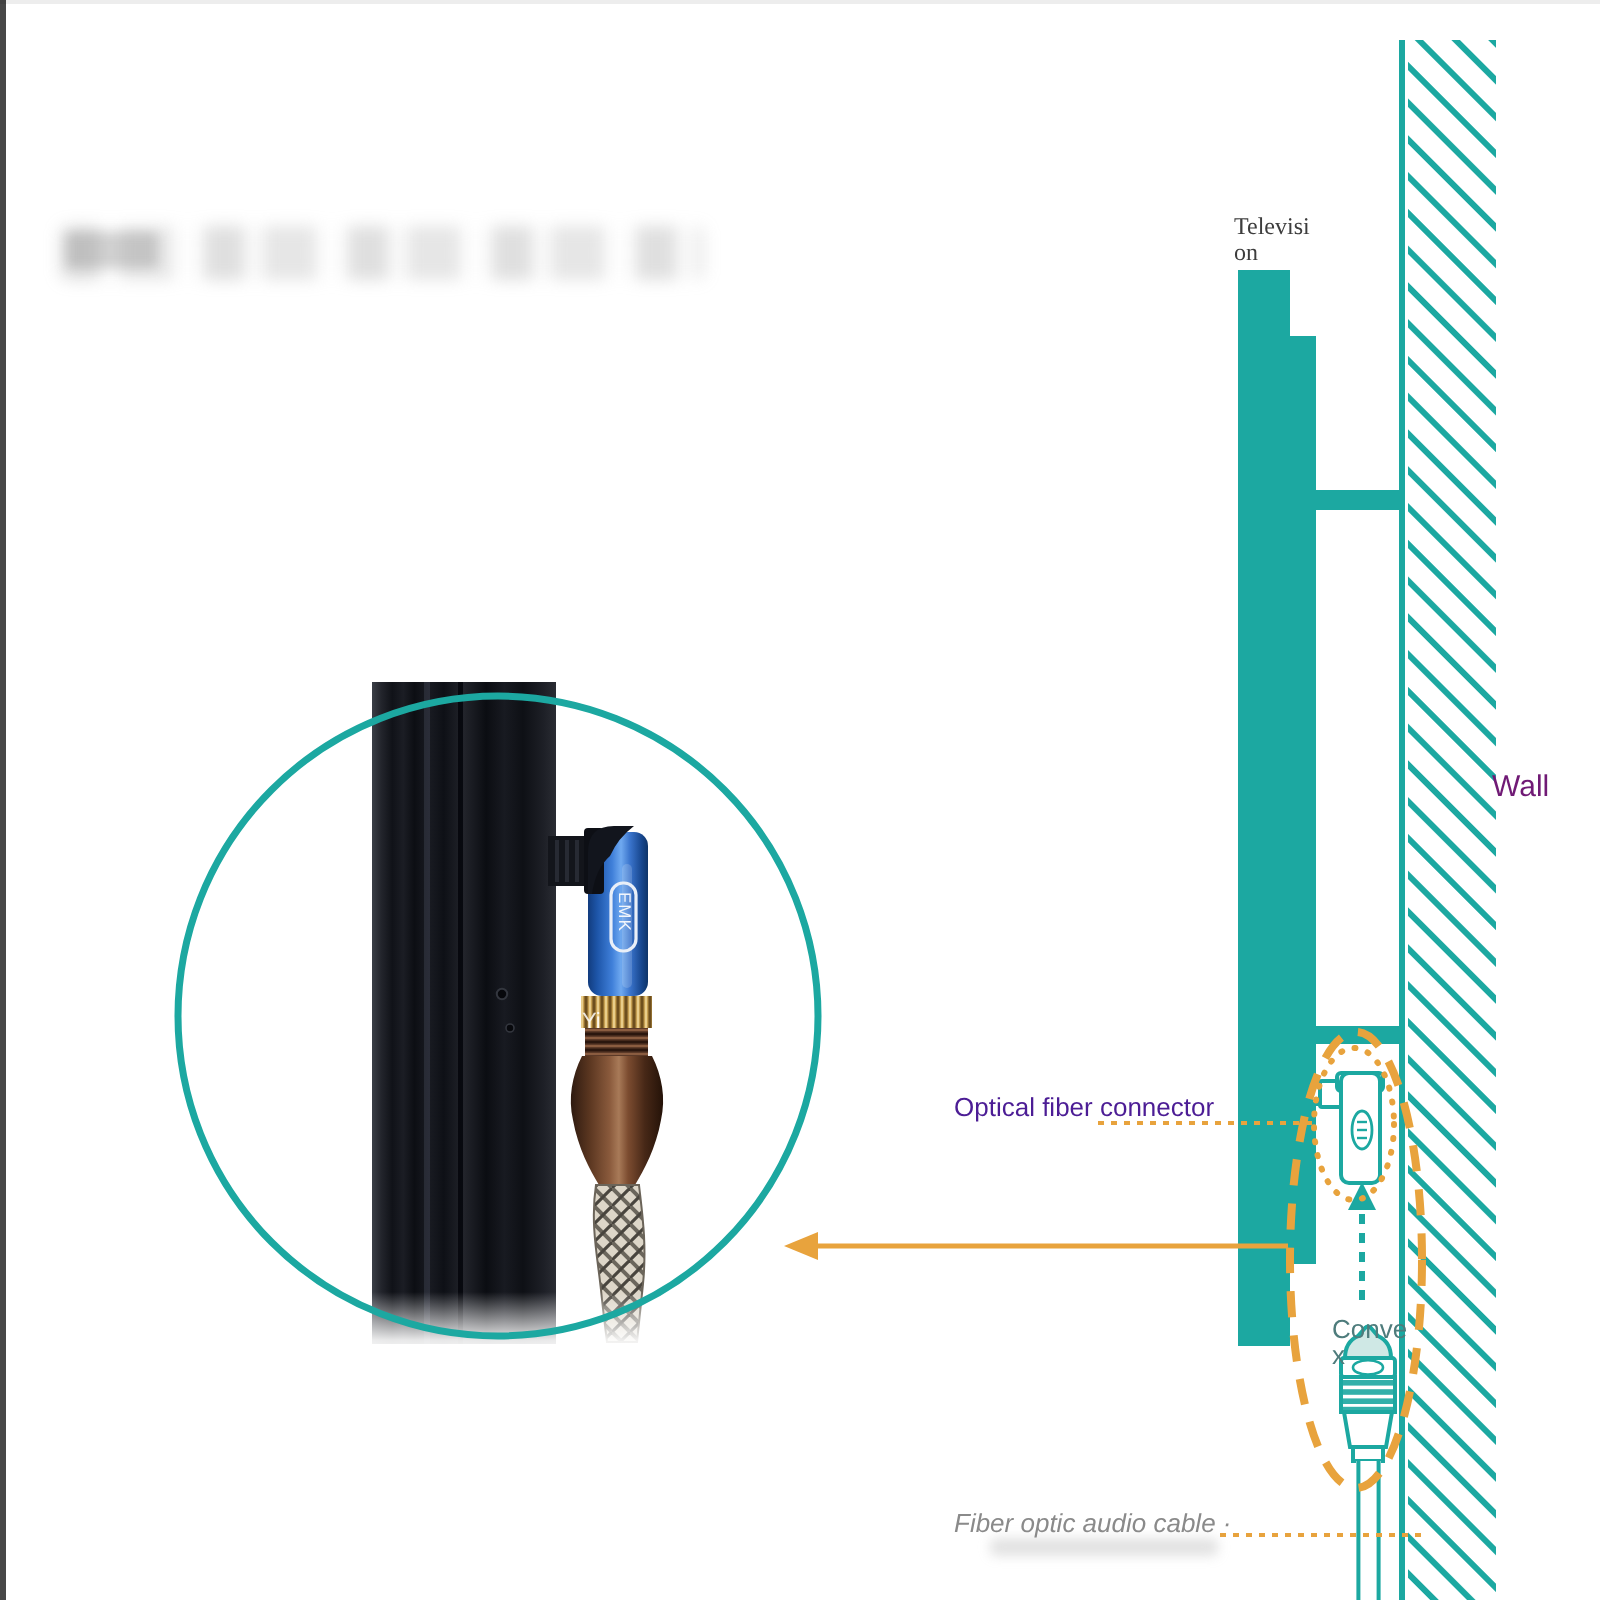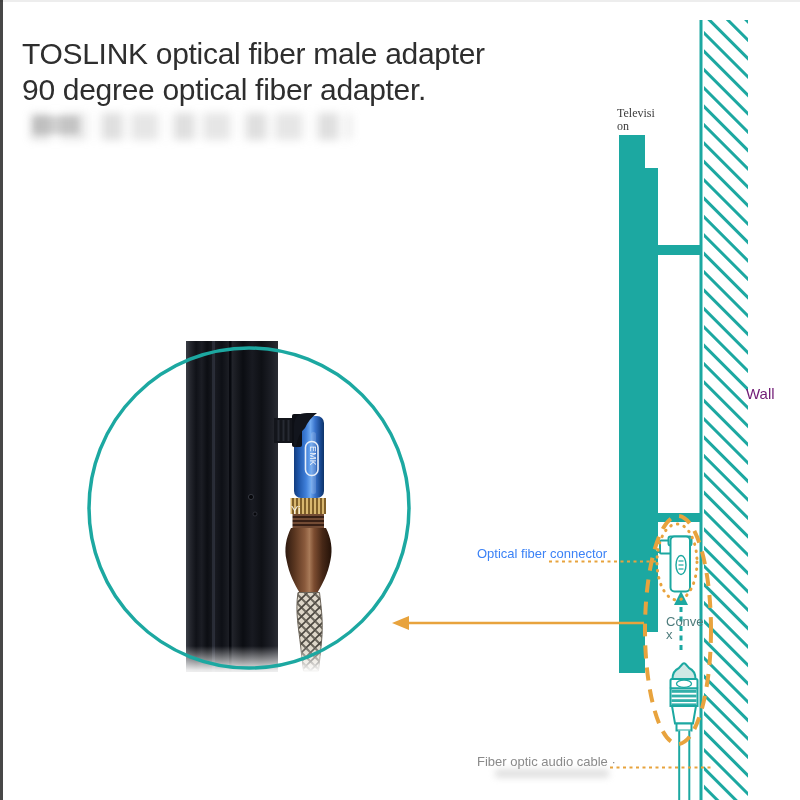--- a/index.html
+++ b/index.html
@@ -14,23 +14,23 @@
             rgba(140,140,140,0.28) 0 20px, rgba(210,210,210,0.10) 20px 30px,
             rgba(150,150,150,0.24) 30px 56px, rgba(225,225,225,0.06) 56px 72px);
           border-radius:4px;}
   .wm-top-blob{position:absolute;left:33px;top:116px;width:46px;height:18px;filter:blur(3px);
           background:rgba(120,120,120,0.30);border-radius:3px;}
   .wm-bottom{position:absolute;left:495px;top:769px;width:114px;height:9px;filter:blur(3px);
           background:rgba(150,150,150,0.28);border-radius:3px;}
   .lbl{position:absolute;white-space:pre-line;}
   .lbl-television{left:617px;top:107px;font-size:12px;line-height:13px;color:#3d3d3d;font-family:Liberation Serif, serif;}
   .lbl-wall{left:746px;top:385px;font-size:15px;color:#701a75;}
-  .lbl-connector{left:477px;top:546px;font-size:13px;color:#3b82f6;text-align:right;}
-  .lbl-convex{left:666px;top:615px;font-size:13px;line-height:13px;color:#4e7c7c;}
-  .lbl-cable{left:477px;top:754px;font-size:13px;color:#8a8a8a;}
+  .lbl-connector{left:477px;top:546px;font-size:13px;color:#4c1d95;text-align:right;}
+  .lbl-convex{left:666px;top:658px;font-size:13px;line-height:13px;color:#4e7c7c;}
+  .lbl-cable{left:477px;top:754px;font-size:13px;color:#8a8a8a;font-style:italic;}
   svg.diagram{position:absolute;left:0;top:0;}
   .txt-layer{position:absolute;left:0;top:0;width:800px;height:800px;pointer-events:none;}
 </style>
 </head>
 <body>
 
 <div class="stage">
 
   <svg class="diagram" width="800" height="800" viewBox="0 0 800 800">
     <defs>
@@ -178,22 +178,20 @@
       <ellipse cx="677" cy="562" rx="20" ry="38" stroke-width="3" stroke-dasharray="0.5 6.5" stroke-linecap="round"></ellipse>
       <ellipse cx="678" cy="630" rx="33" ry="114" stroke-width="4" stroke-dasharray="13 9"></ellipse>
       <g>
         <line x1="407" y1="623" x2="644" y2="623" stroke-width="2.5"></line>
         <polygon points="392,623 409,616 409,630" fill="#E8A33D" stroke="none"></polygon>
       </g>
     </g>
   </svg>
 
   <div class="txt-layer">
-    <div class="title">TOSLINK optical fiber male adapter
-90 degree optical fiber adapter.</div>
     <div class="wm-top"></div>
     <div class="wm-top-blob"></div>
     <div class="wm-bottom"></div>
     <div class="lbl lbl-television">Televisi
 on</div>
     <div class="lbl lbl-wall">Wall</div>
     <div class="lbl lbl-connector">Optical fiber connector</div>
     <div class="lbl lbl-convex">Conve
 x</div>
     <div class="lbl lbl-cable">Fiber optic audio cable ·</div>

